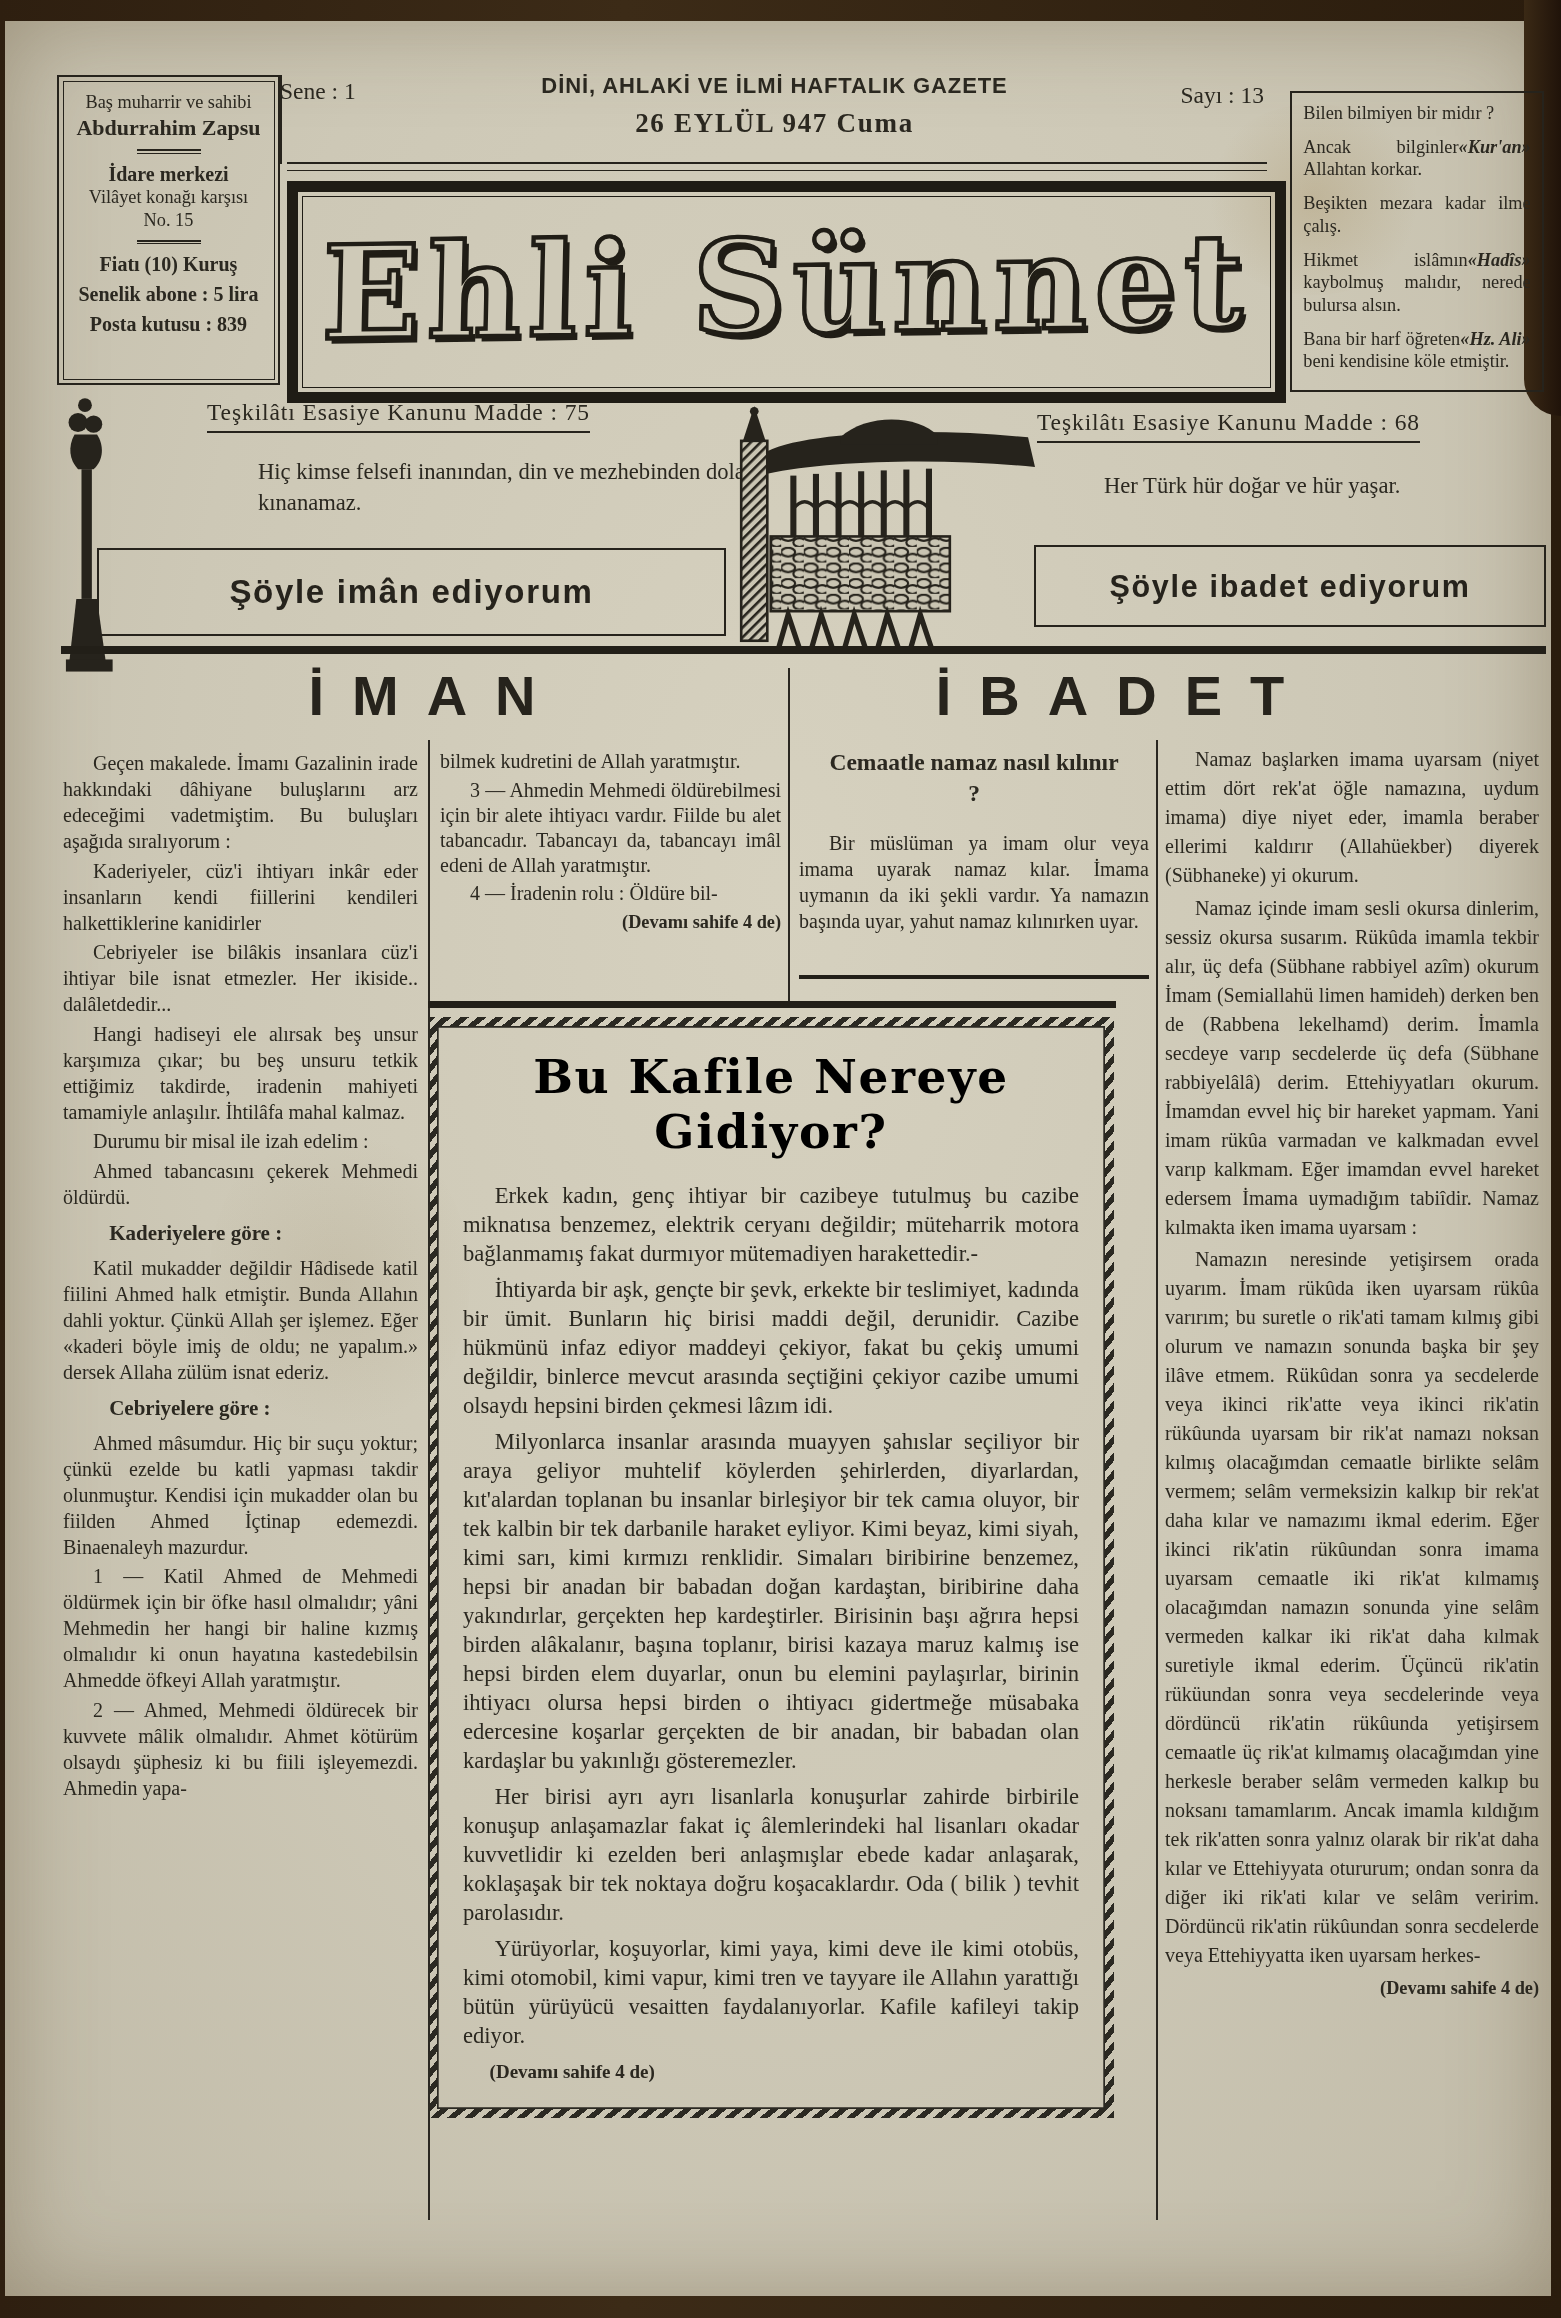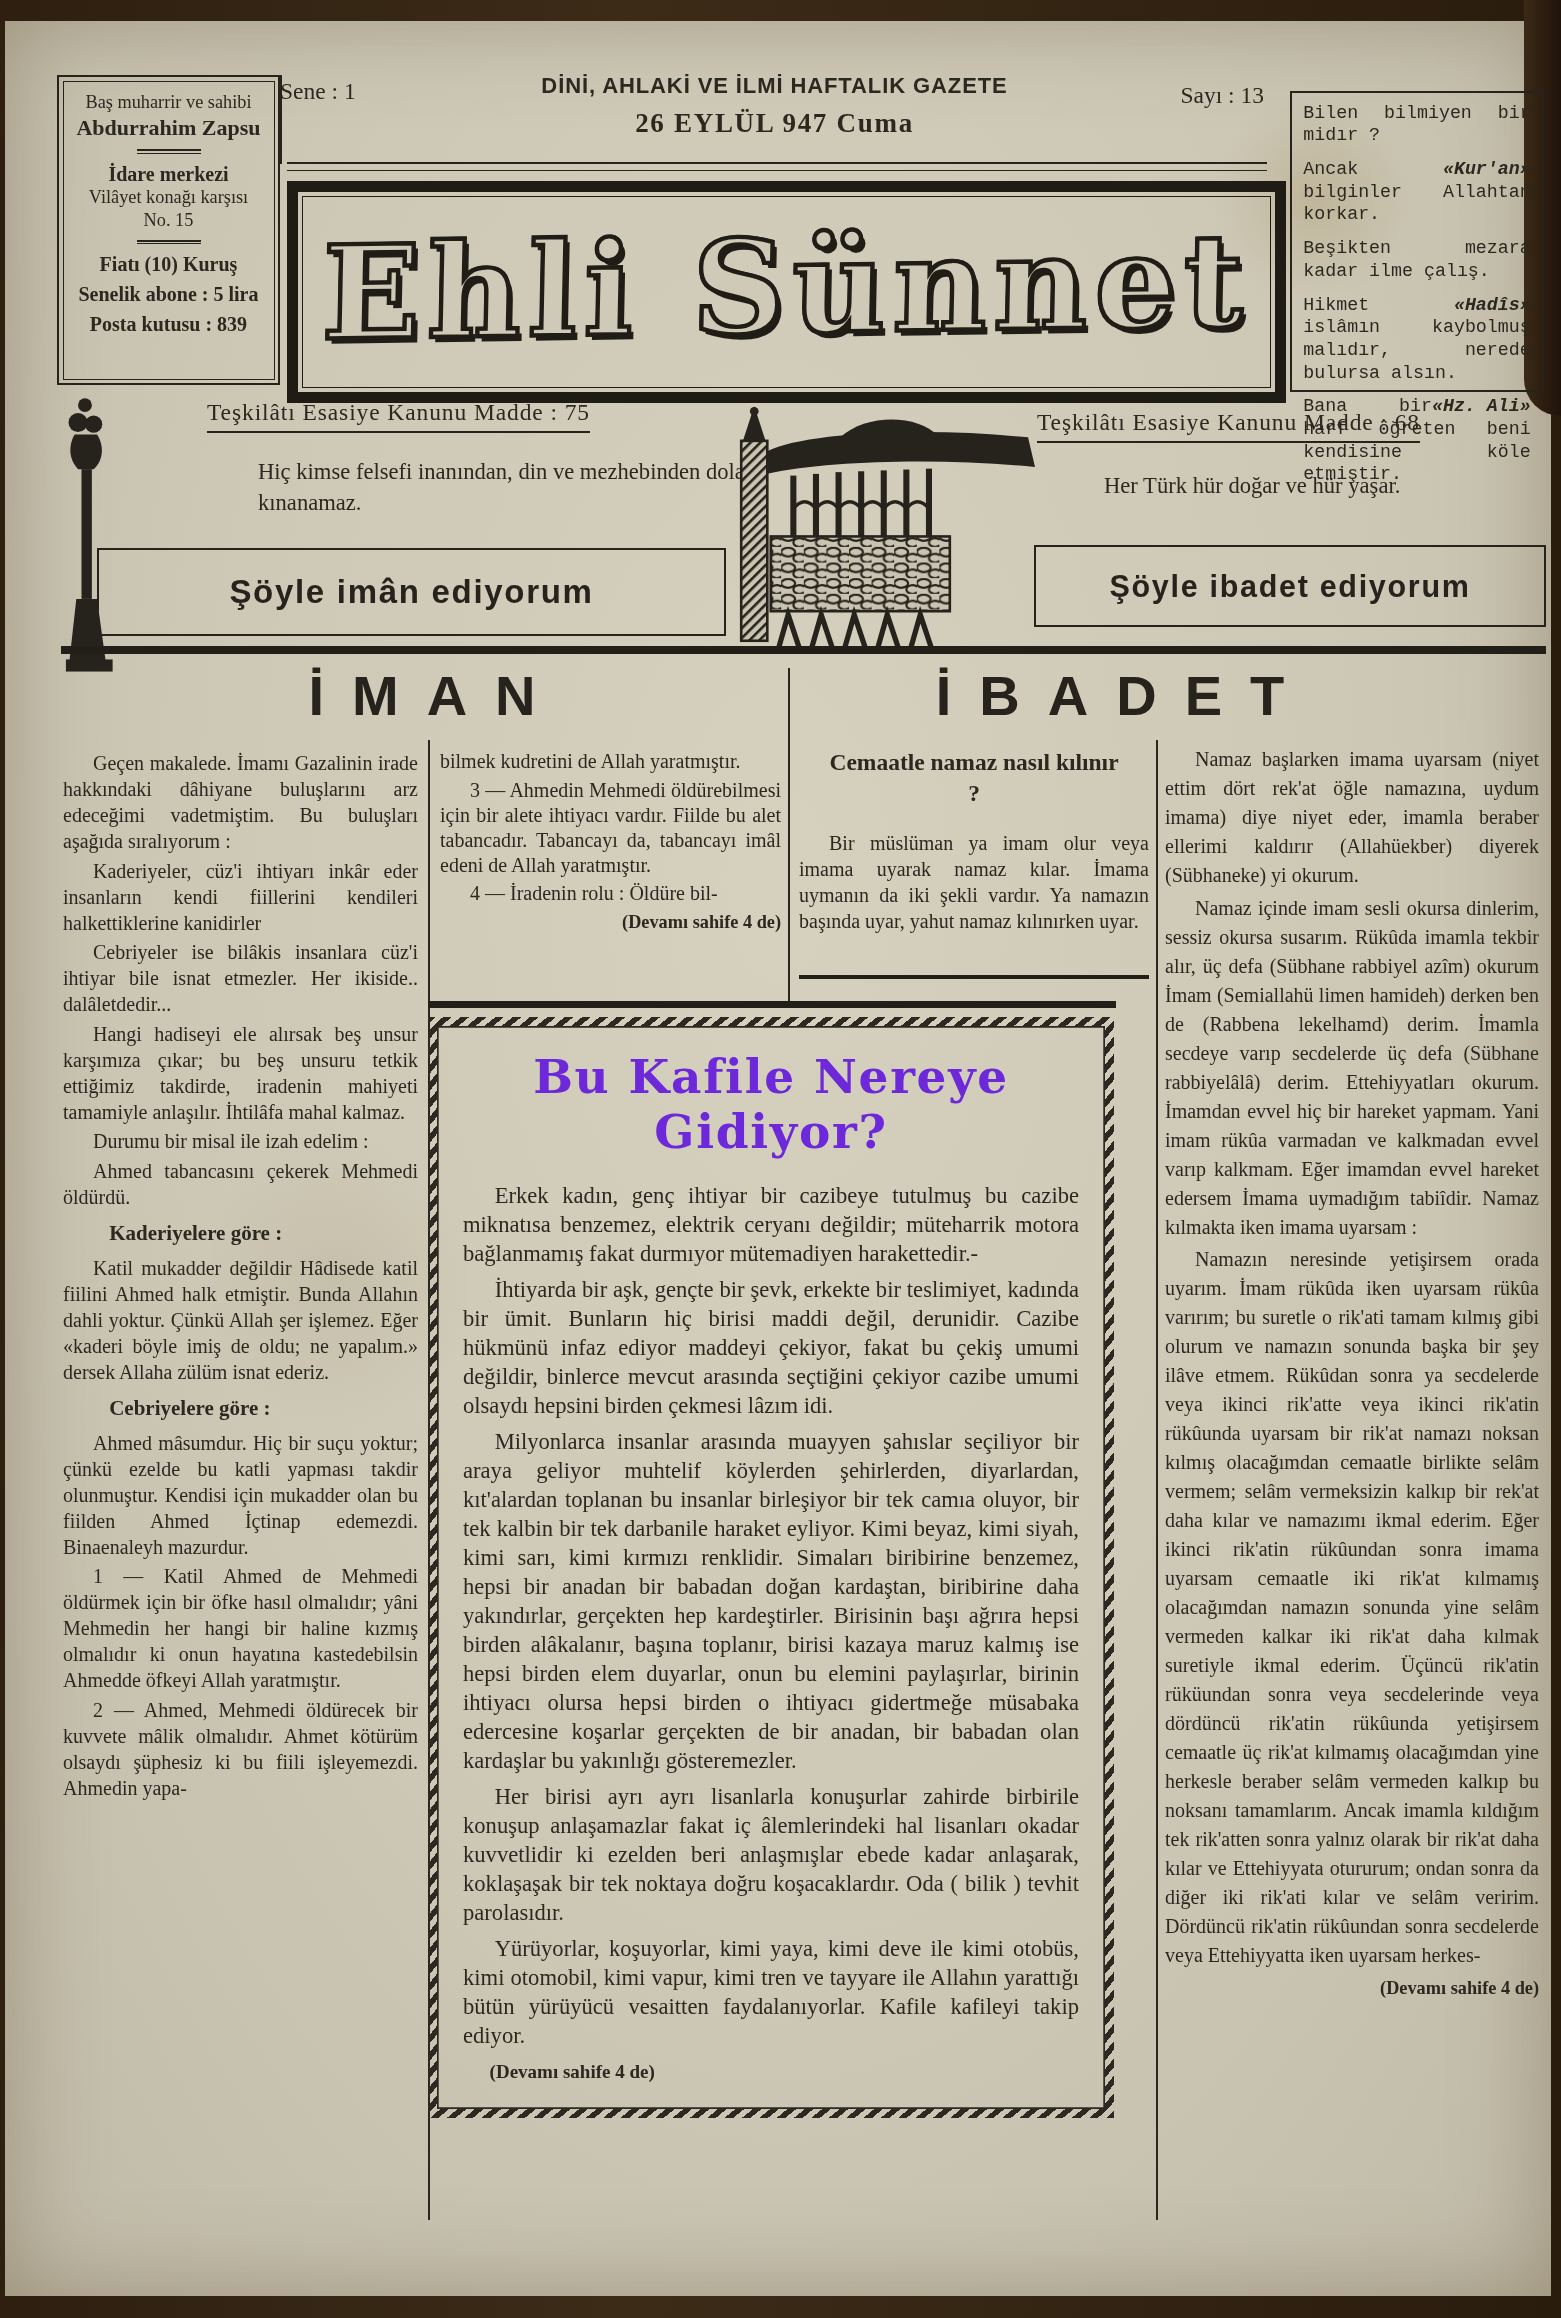--- a/index.html
+++ b/index.html
@@ -36,21 +36,21 @@
 
   .logo-box{left:287px;top:181px;width:977px;height:200px;border:11.3px solid #1f1c15;}
   .logo-inner{position:absolute;inset:4.4px;border:1.7px solid #1f1c15;display:flex;align-items:center;justify-content:center;}
   .logo-text{
     font-family:"DejaVu Serif",serif;font-weight:bold;font-size:129px;letter-spacing:7px;
     color:#cfcab8;-webkit-text-stroke:4.4px #201d16;
     text-shadow:4.4px 5.2px 0 #201d16,-1.7px -1.7px 0 #201d16,1.7px -1.7px 0 #201d16,-1.7px 1.7px 0 #201d16;
     transform:rotate(-.8deg) skewX(-2deg);padding-bottom:10.4px;white-space:nowrap;
   }
   .quote-box{left:1290px;top:91px;width:254px;height:301px;border:2.6px solid #26231c;
-    padding:8.7px 11.3px 0;font-size:18.3px;line-height:22.6px;box-sizing:border-box;font-family:Liberation Mono, monospace;}
+    padding:8.7px 11.3px 0;font-size:18.3px;line-height:22.6px;box-sizing:border-box;}
   .quote-box p{margin:0 0 11.3px;text-align:justify;}
   .qsrc{float:right;font-style:italic;font-weight:bold;}
 
   
   .madde-title{font-size:23.5px;border-bottom:2.6px solid #26231c;padding-bottom:5.2px;letter-spacing:0.9px;}
   .madde-body{font-size:22.6px;line-height:31px;}
 
   
   .banner{border:2.6px solid #26231c;display:flex;align-items:center;justify-content:center;
     font-family:"Liberation Sans",sans-serif;font-weight:bold;letter-spacing:1.7px;color:#26231c;}
@@ -83,21 +83,21 @@
 
   
   .article-box{
     left:428px;top:1017px;width:686px;box-sizing:border-box;
     border:9.6px solid #2b2922;
     border-image:repeating-linear-gradient(135deg,#2b2922 0 6.1px,rgba(0,0,0,0) 6.1px 12.2px) 11;
     box-shadow:inset 0 0 0 1.7px #2b2922;
     padding:17.4px 26px 15.7px;
   }
   .article-title{font-family:"DejaVu Serif",serif;font-weight:bold;font-size:47px;text-align:center;
-    letter-spacing:1.7px;margin:5.2px 0 22.6px;color:#6d28d9;}
+    letter-spacing:1.7px;margin:5.2px 0 22.6px;color:#000000;}
   .article-box p{font-size:22.6px;line-height:29px;text-align:justify;text-indent:1.4em;margin:0 0 7px;}
   .article-box .cont-note{font-size:19px;}
 
   svg .ink-fill{fill:#26231c;}
 </style>
 </head>
 <body>
 
 <div class="paper"></div>
 <div class="stain" style="left:1201px;top:104px;width:226px;height:191px;background:radial-gradient(circle,rgba(150,118,58,.22),rgba(150,118,58,0) 70%);"></div>

